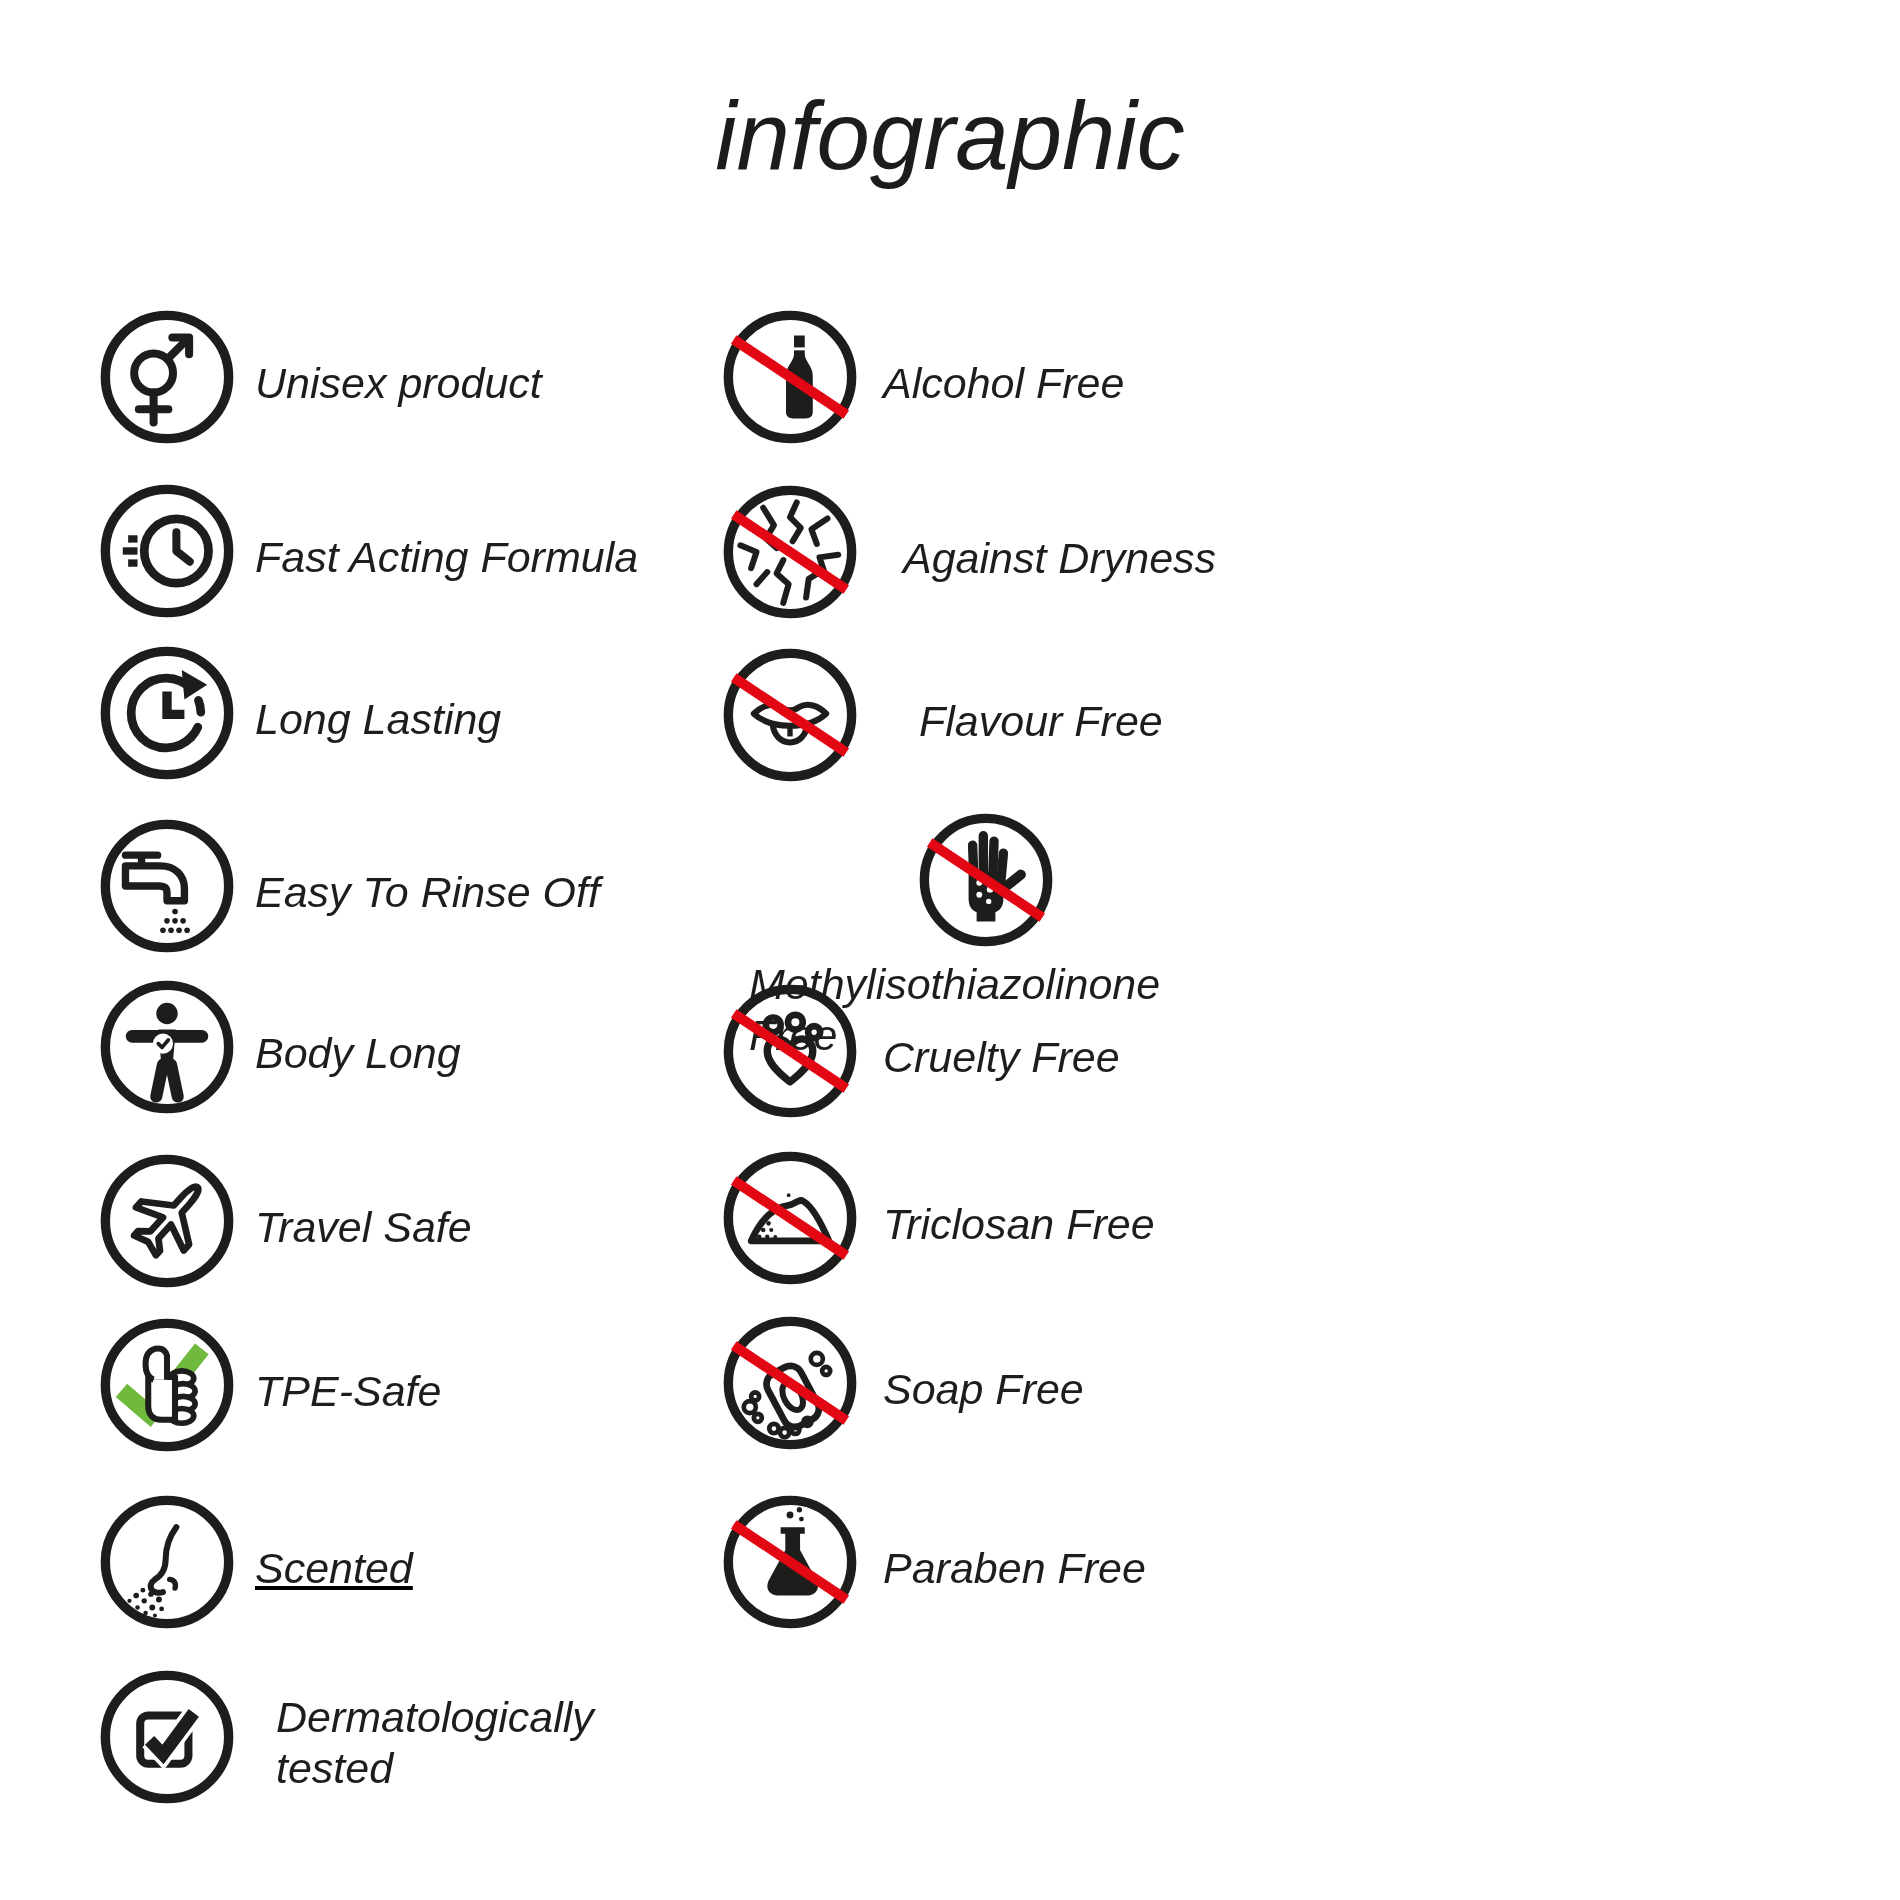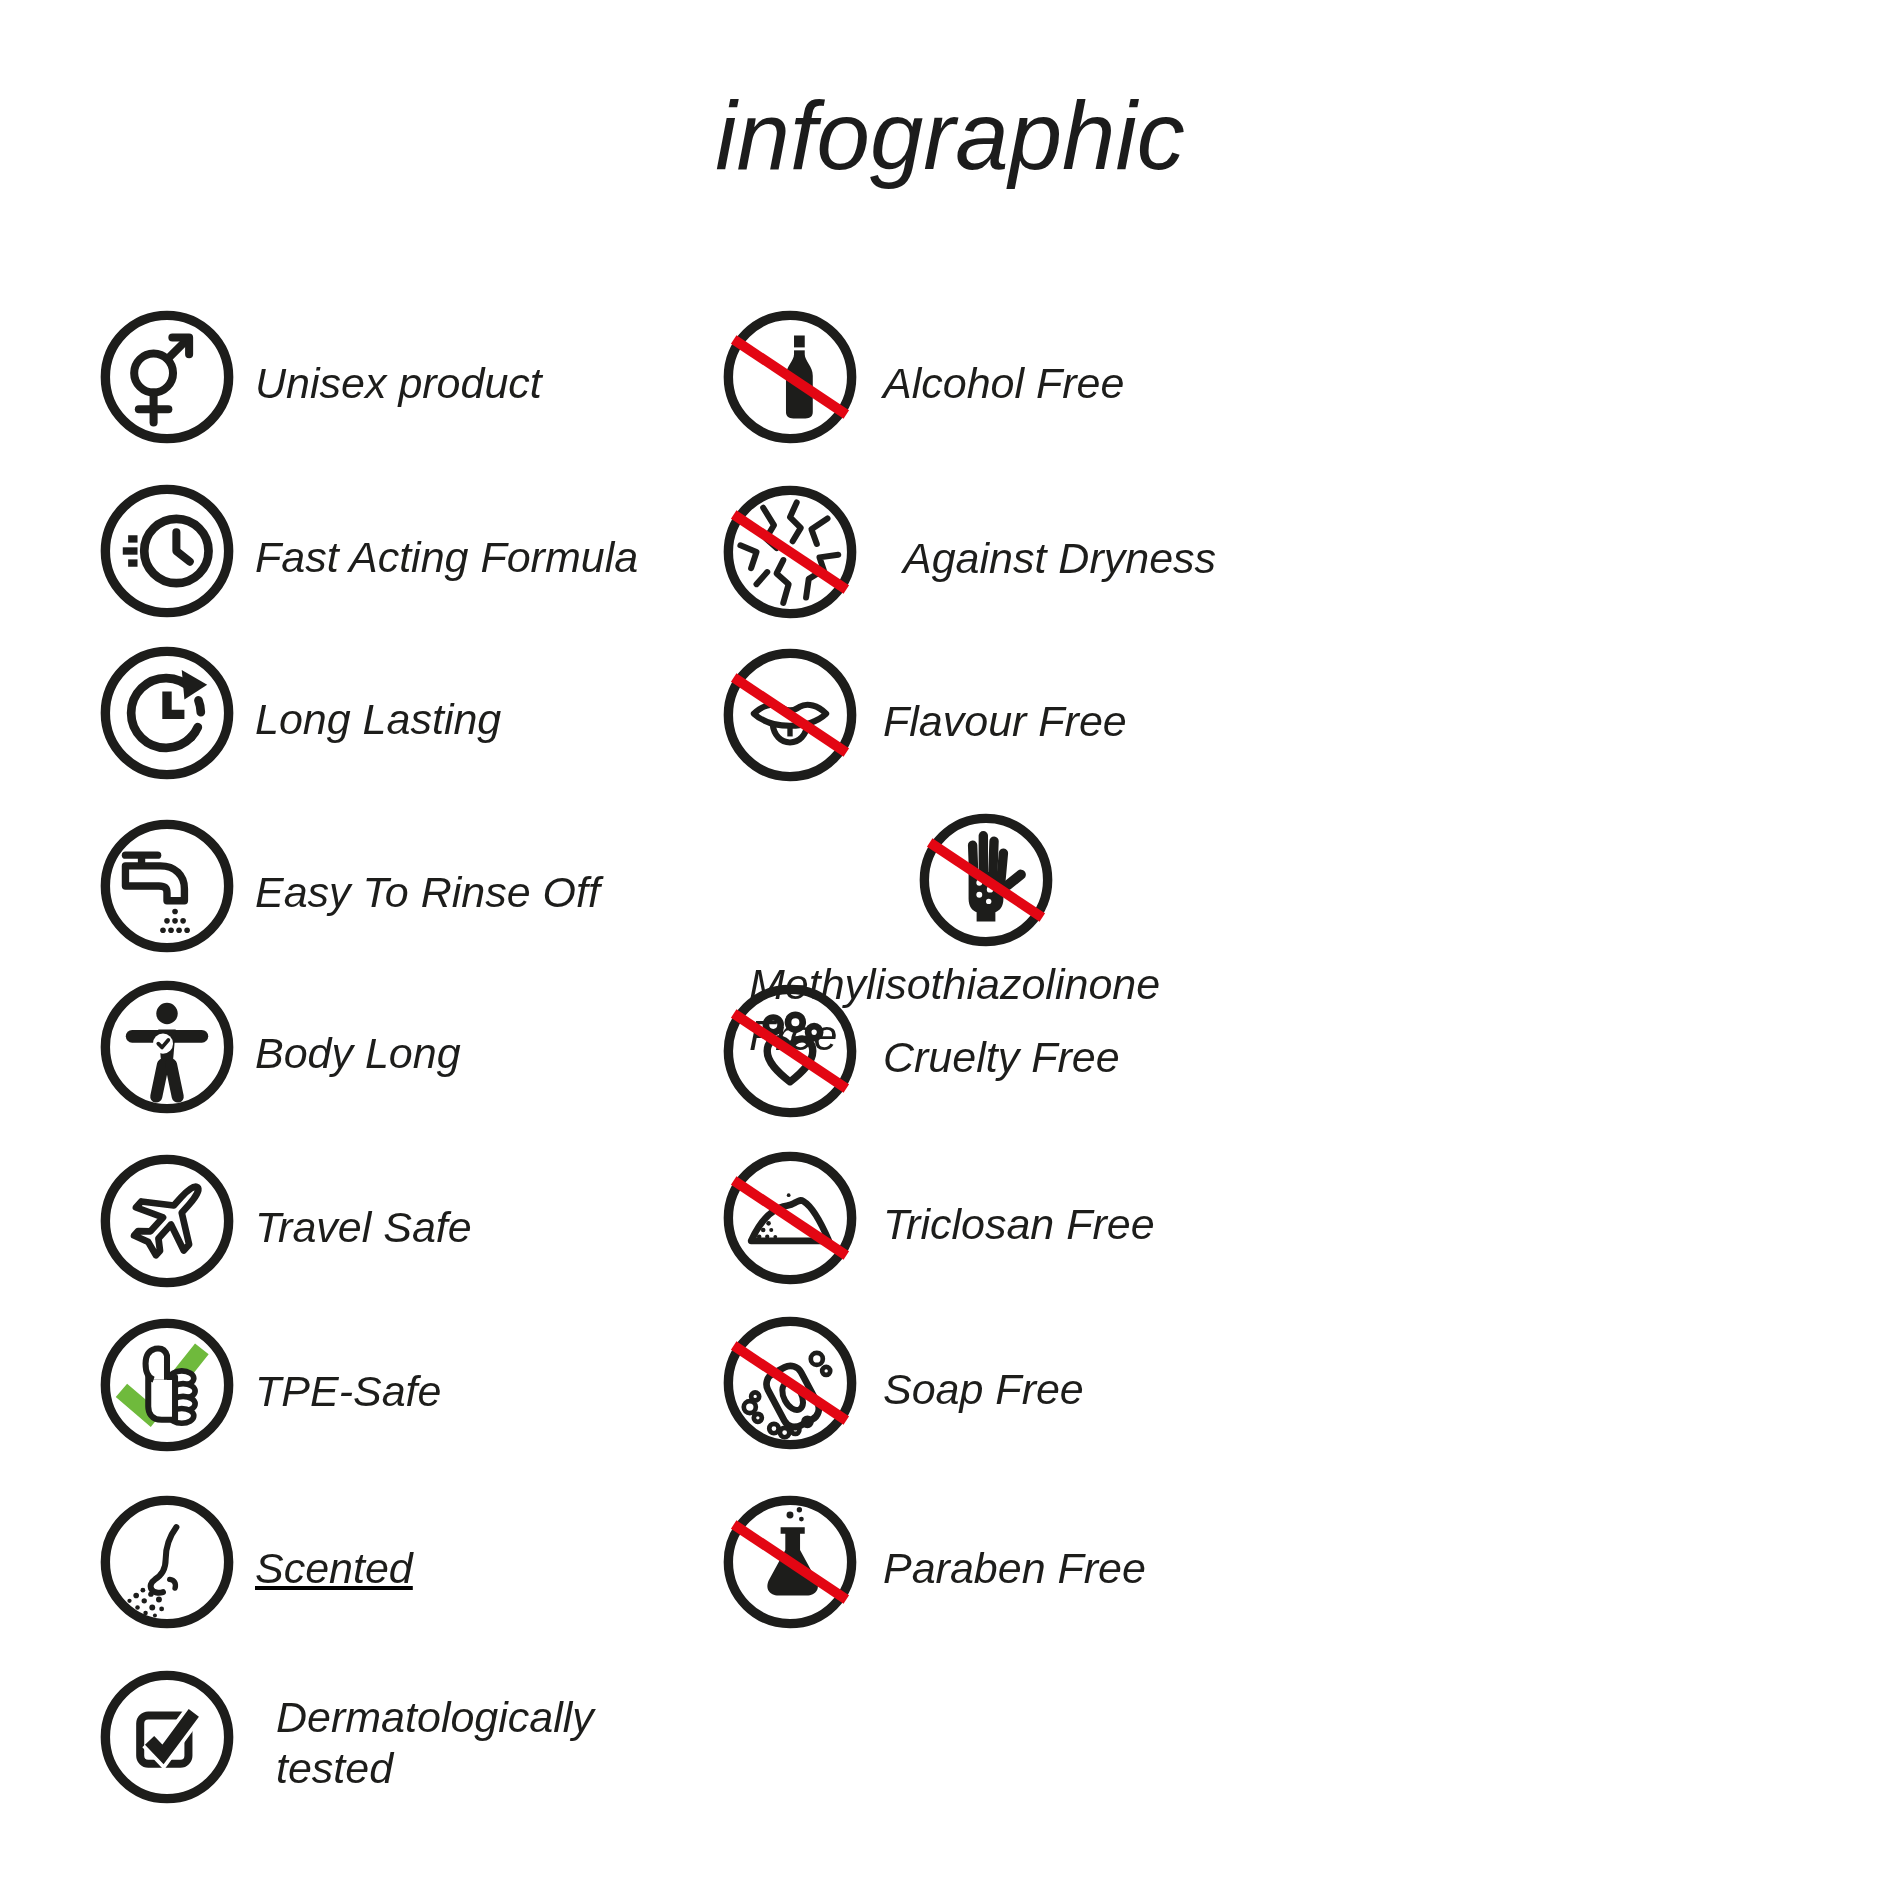--- a/index.html
+++ b/index.html
@@ -210,21 +210,21 @@
           <path d="M 45,88 L 49,74 L 40,66 L 45,56"></path>
           <path d="M 62,84 L 64,70 L 74,64"></path>
           <path d="M 25,74 L 33,65"></path>
         </g>
         <line x1="8" y1="22" x2="92" y2="78" stroke="#e30613" stroke-width="7.5"></line>
       </svg>
     </span>
     <span class="label">Against Dryness</span>
   </div>
 
-  <div class="row right" style="left:723px;top:640px;">
+  <div class="row right" style="left:723px;top:640px;gap:36px;">
     <span class="icon">
       <svg viewBox="0 0 100 100">
         <circle cx="50" cy="50" r="46" fill="none" stroke="#1d1d1b" stroke-width="7"></circle>
         <path d="M 23,49 C 29,43 37,40.5 43,44 C 46,46 48,46.5 50,46.5 C 52,46.5 54,46 57,44 C 63,40.5 71,43 77,49 C 71,54.5 62,58 50,58 C 38,58 29,54.5 23,49 Z" fill="none" stroke="#1d1d1b" stroke-width="4.5" stroke-linejoin="round"></path>
         <path d="M 37,57 C 38,65 43,70.5 50,70.5 C 57,70.5 62,65 63,57" fill="none" stroke="#1d1d1b" stroke-width="4.5" stroke-linecap="round"></path>
         <line x1="50" y1="58.5" x2="50" y2="66" stroke="#1d1d1b" stroke-width="4"></line>
         <line x1="8" y1="22" x2="92" y2="78" stroke="#e30613" stroke-width="7.5"></line>
       </svg>
     </span>
     <span class="label">Flavour Free</span>

